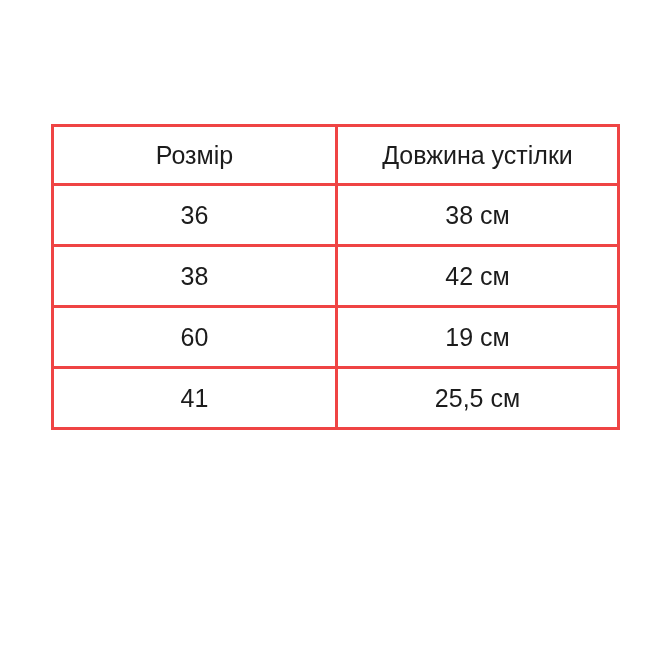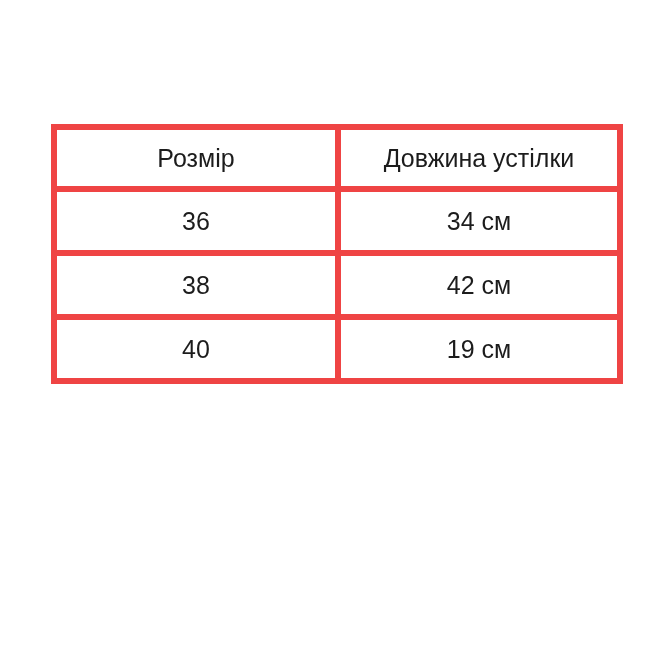--- a/index.html
+++ b/index.html
@@ -20,21 +20,21 @@
     top: 124px;
   }
   table.size-chart {
     border-collapse: collapse;
     table-layout: fixed;
     width: 566px;
     background: #ffffff;
   }
   table.size-chart th,
   table.size-chart td {
-    border: 6px solid #ef4444;
+    border: 3px solid #ef4444;
     text-align: center;
     vertical-align: middle;
     color: #1c1c1c;
     font-weight: 400;
     font-size: 25px;
     padding: 0;
   }
   table.size-chart th {
     height: 56px;
   }
@@ -56,25 +56,29 @@
     </colgroup>
     <thead>
       <tr>
         <th>Розмір</th>
         <th>Довжина устілки</th>
       </tr>
     </thead>
     <tbody>
       <tr>
         <td>36</td>
-        <td>34 см</td>
+        <td>38 см</td>
       </tr>
       <tr>
         <td>38</td>
         <td>42 см</td>
       </tr>
       <tr>
-        <td>40</td>
+        <td>60</td>
         <td>19 см</td>
+      </tr>
+      <tr>
+        <td>41</td>
+        <td>25,5 см</td>
       </tr>
     </tbody>
   </table>
 </div>
 
 </body></html>

